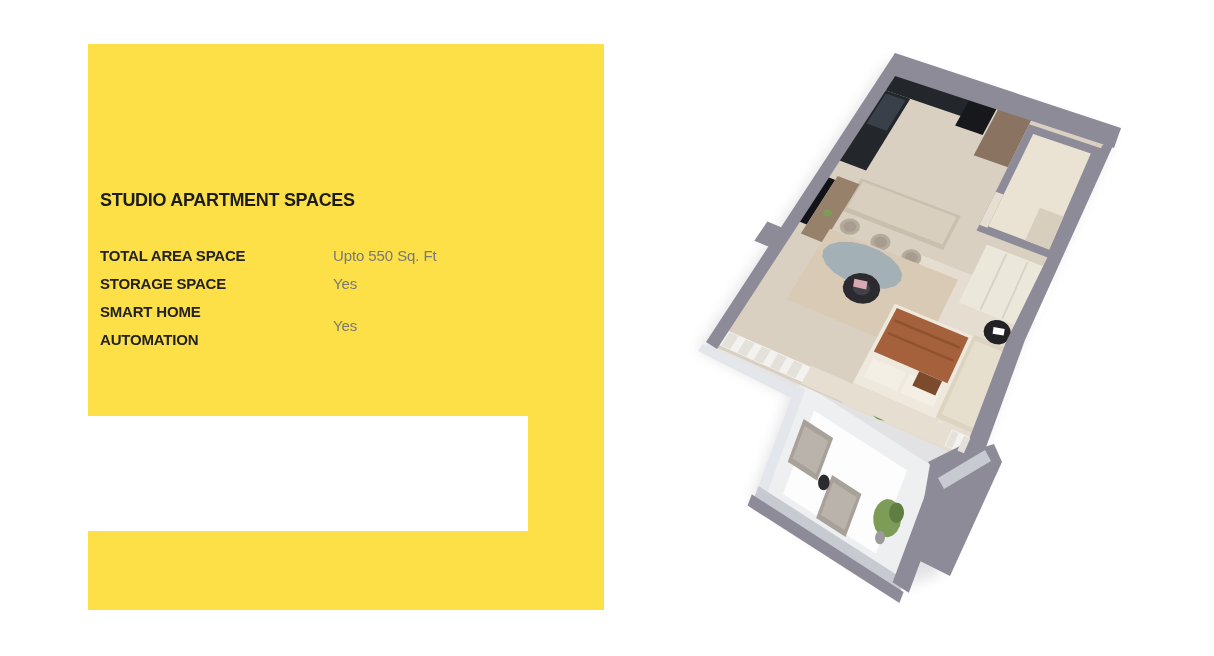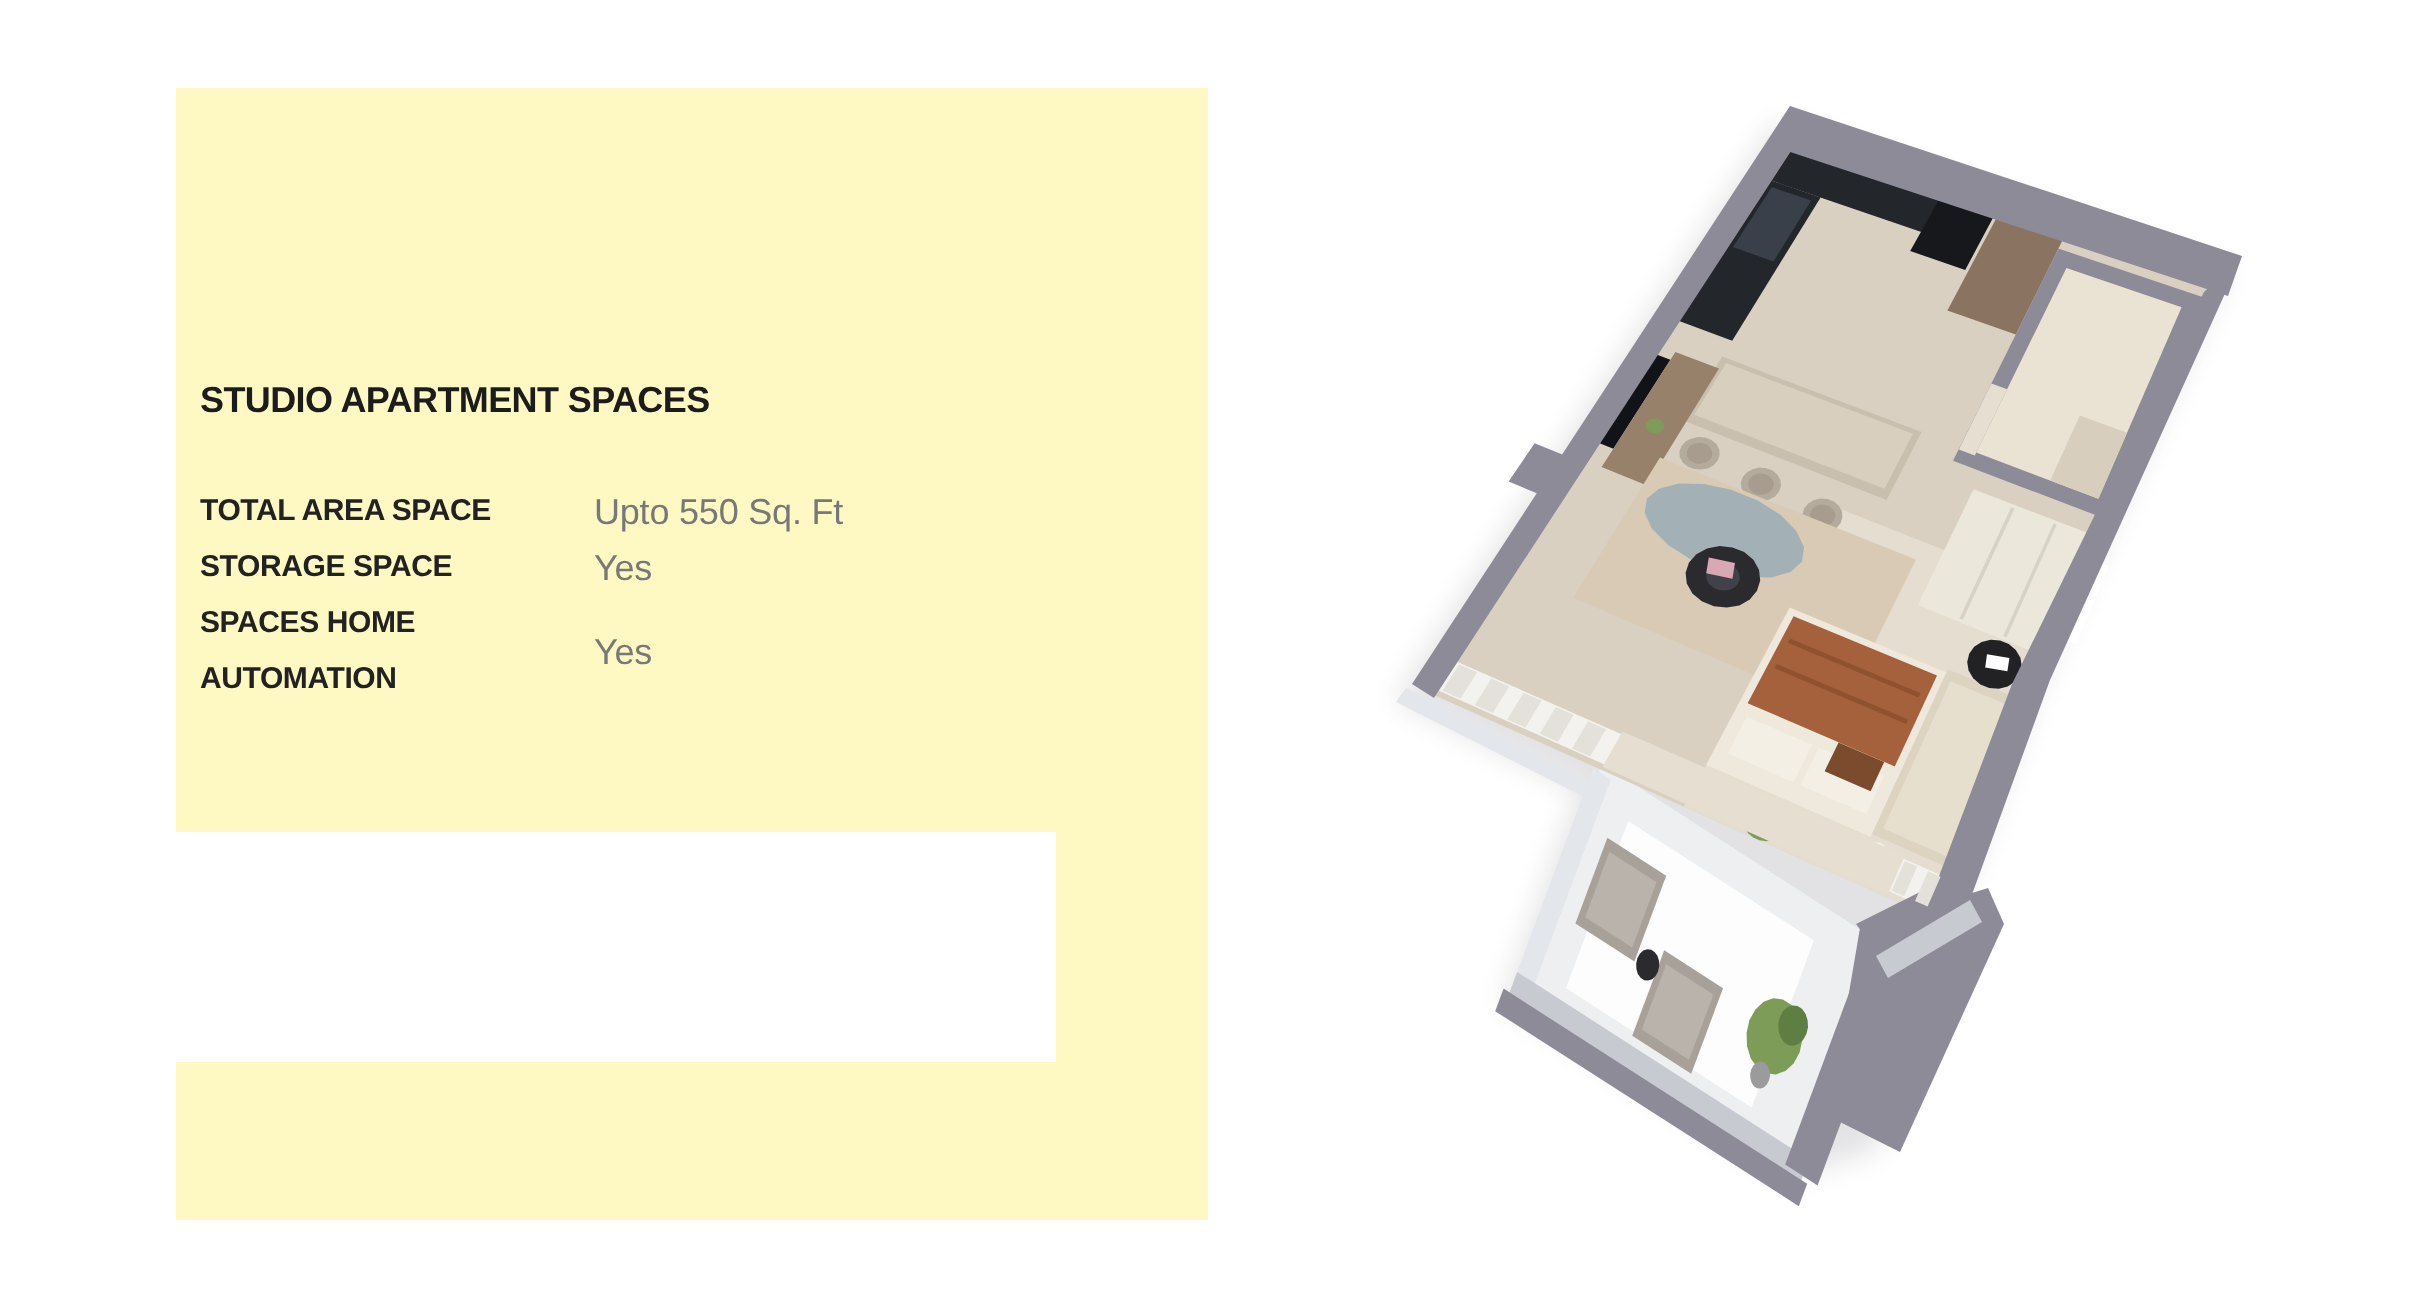--- a/index.html
+++ b/index.html
@@ -6,45 +6,45 @@
   body{width:1214px;height:656px;overflow:hidden;position:relative;
        font-family:"Liberation Sans",sans-serif;-webkit-font-smoothing:antialiased;}
   .stage{position:absolute;inset:0;}
 
   
   .spec-panel{position:absolute;left:88px;top:44px;width:516px;height:566px;}
   .panel-inner{position:relative;width:100%;height:100%;padding:146px 0 0 12px;box-sizing:border-box;}
   .panel-title{font-size:18px;font-weight:700;color:#1c1c1c;letter-spacing:-0.3px;margin:0 0 31px 0;}
   .spec-row{display:flex;align-items:center;}
   .spec-label{width:197px;font-size:15px;font-weight:700;color:#222222;line-height:28px;letter-spacing:-0.2px;}
-  .spec-value{font-size:18px;color:#787878;line-height:28px;letter-spacing:-0.1px;}
+  .spec-value{font-size:15px;color:#787878;line-height:28px;letter-spacing:-0.1px;margin-left:36px;}
   .white-box{position:absolute;left:0;top:372px;width:440px;height:115px;background:#ffffff;}
 
   
   .plan-svg{position:absolute;left:0;top:0;width:1214px;height:656px;pointer-events:none;}
 </style>
 </head>
 <body>
 
 <div class="stage">
 
-  <section class="spec-panel" style="background:#fef9c3">
+  <section class="spec-panel" style="background:#fde047">
     <div class="panel-inner">
       <h2 class="panel-title">STUDIO APARTMENT SPACES</h2>
 
       <div class="spec-row">
         <div class="spec-label">TOTAL AREA SPACE</div>
         <div class="spec-value">Upto 550 Sq. Ft</div>
       </div>
       <div class="spec-row">
         <div class="spec-label">STORAGE SPACE</div>
         <div class="spec-value">Yes</div>
       </div>
       <div class="spec-row">
-        <div class="spec-label">SPACES HOME AUTOMATION</div>
+        <div class="spec-label">SMART HOME AUTOMATION</div>
         <div class="spec-value">Yes</div>
       </div>
 
       <div class="white-box"></div>
     </div>
   </section>
 
   <svg class="plan-svg" viewBox="0 0 1214 656" role="img" aria-hidden="false">
     <defs>
       <filter id="soft" x="-20%" y="-20%" width="140%" height="140%">

